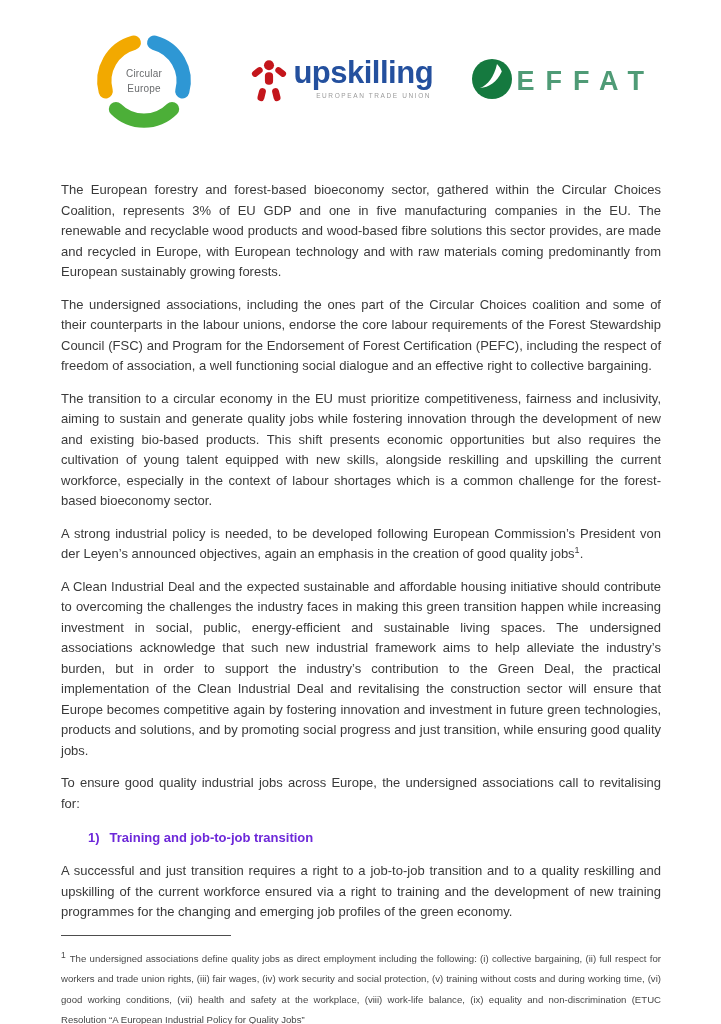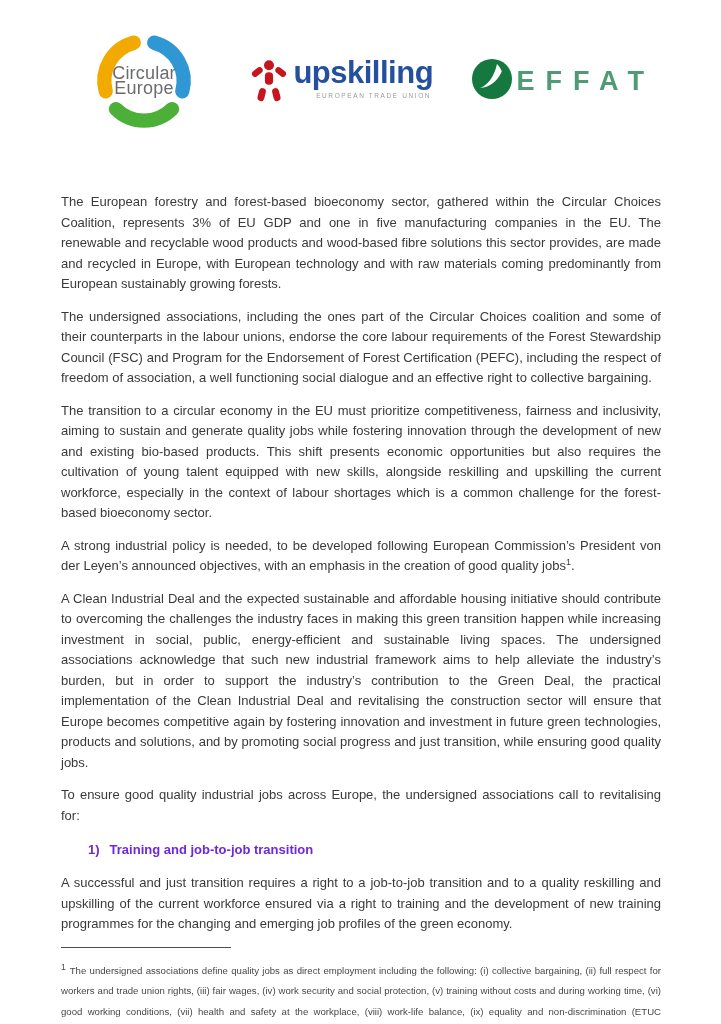--- a/index.html
+++ b/index.html
@@ -27,21 +27,21 @@
     padding: 0 6px 0 28px;
     margin-bottom: 4px;
   }
   .logo-cc { position: relative; width: 110px; height: 110px; flex: 0 0 auto; }
   .logo-cc svg { display: block; }
   .cc-text {
     position: absolute; top: 50%; left: 50%;
     transform: translate(-50%, -50%);
     text-align: center;
     color: #6a6c6e;
-    font-size: 18px;
+    font-size: 10px;
     font-weight: 500;
     line-height: 15px;
     letter-spacing: 0.2px;
   }
   .logo-ia { display: flex; align-items: flex-start; gap: 5px; flex: 0 0 auto; margin-left: 14px; }
   .ia-icon { margin-top: 3px; }
   .ia-textcol { display: flex; flex-direction: column; align-items: flex-end; }
   .ia-name {
     font-size: 31px;
     font-weight: bold;
@@ -66,21 +66,21 @@
   }
 
   
   .doc-title {
     font-size: 13.5px;
     font-weight: bold;
     color: #2b2b2b;
     text-align: center;
     margin: 16px 0 0 0;
   }
-  .body-text { margin-top: 52px; }
+  .body-text { margin-top: 40px; }
   .para {
     font-size: 13px;
     line-height: 20.5px;
     text-align: justify;
     margin: 0 0 12px 0;
   }
   .para sup { font-size: 9px; line-height: 0; }
   .section-heading {
     font-size: 13px;
     font-weight: bold;
@@ -157,21 +157,21 @@
       <span class="effat-name">EFFAT</span>
     </div>
 
   </header>
 
 
   <main class="body-text">
     <p class="para">The European forestry and forest-based bioeconomy sector, gathered within the Circular Choices Coalition, represents 3% of EU GDP and one in five manufacturing companies in the EU. The renewable and recyclable wood products and wood-based fibre solutions this sector provides, are made and recycled in Europe, with European technology and with raw materials coming predominantly from European sustainably growing forests.</p>
     <p class="para">The undersigned associations, including the ones part of the Circular Choices coalition and some of their counterparts in the labour unions, endorse the core labour requirements of the Forest Stewardship Council (FSC) and Program for the Endorsement of Forest Certification (PEFC), including the respect of freedom of association, a well functioning social dialogue and an effective right to collective bargaining.</p>
     <p class="para">The transition to a circular economy in the EU must prioritize competitiveness, fairness and inclusivity, aiming to sustain and generate quality jobs while fostering innovation through the development of new and existing bio-based products. This shift presents economic opportunities but also requires the cultivation of young talent equipped with new skills, alongside reskilling and upskilling the current workforce, especially in the context of labour shortages which is a common challenge for the forest-based bioeconomy sector.</p>
-    <p class="para"><span>A strong industrial policy is needed, to be developed following European Commission’s President von der Leyen’s announced objectives, with an emphasis in the creation of good quality jobs</span><sup>1</sup><span>.</span></p>
+    <p class="para"><span>A strong industrial policy is needed, to be developed following European Commission’s President von der Leyen’s announced objectives, again an emphasis in the creation of good quality jobs</span><sup>1</sup><span>.</span></p>
     <p class="para">A Clean Industrial Deal and the expected sustainable and affordable housing initiative should contribute to overcoming the challenges the industry faces in making this green transition happen while increasing investment in social, public, energy-efficient and sustainable living spaces. The undersigned associations acknowledge that such new industrial framework aims to help alleviate the industry’s burden, but in order to support the industry’s contribution to the Green Deal, the practical implementation of the Clean Industrial Deal and revitalising the construction sector  will ensure that Europe becomes competitive again by fostering innovation and investment in future green technologies, products and solutions, and by promoting social progress and just transition, while ensuring good quality jobs.</p>
     <p class="para">To ensure good quality industrial jobs across Europe, the undersigned associations call to revitalising for:</p>
     <h2 class="section-heading"><span class="num">1)</span><span>Training and job-to-job transition</span></h2>
     <p class="para">A successful and just transition requires a right to a job-to-job transition and to a quality reskilling and upskilling of the current workforce ensured via a right to training and the development of new training programmes for the changing and emerging job profiles of the green economy.</p>
   </main>
 
   <footer class="footnote-area">
     <hr class="fn-rule">
     <p class="fn-text"><sup>1</sup><span>The undersigned associations define quality jobs as direct employment including the following: (i) collective bargaining, (ii) full respect for workers and trade union rights, (iii) fair wages, (iv) work security and social protection, (v) training without costs and during working time, (vi) good working conditions, (vii) health and safety at the workplace, (viii) work-life balance, (ix) equality and non-discrimination (ETUC Resolution “A European Industrial Policy for Quality Jobs”</span></p>
   </footer>

